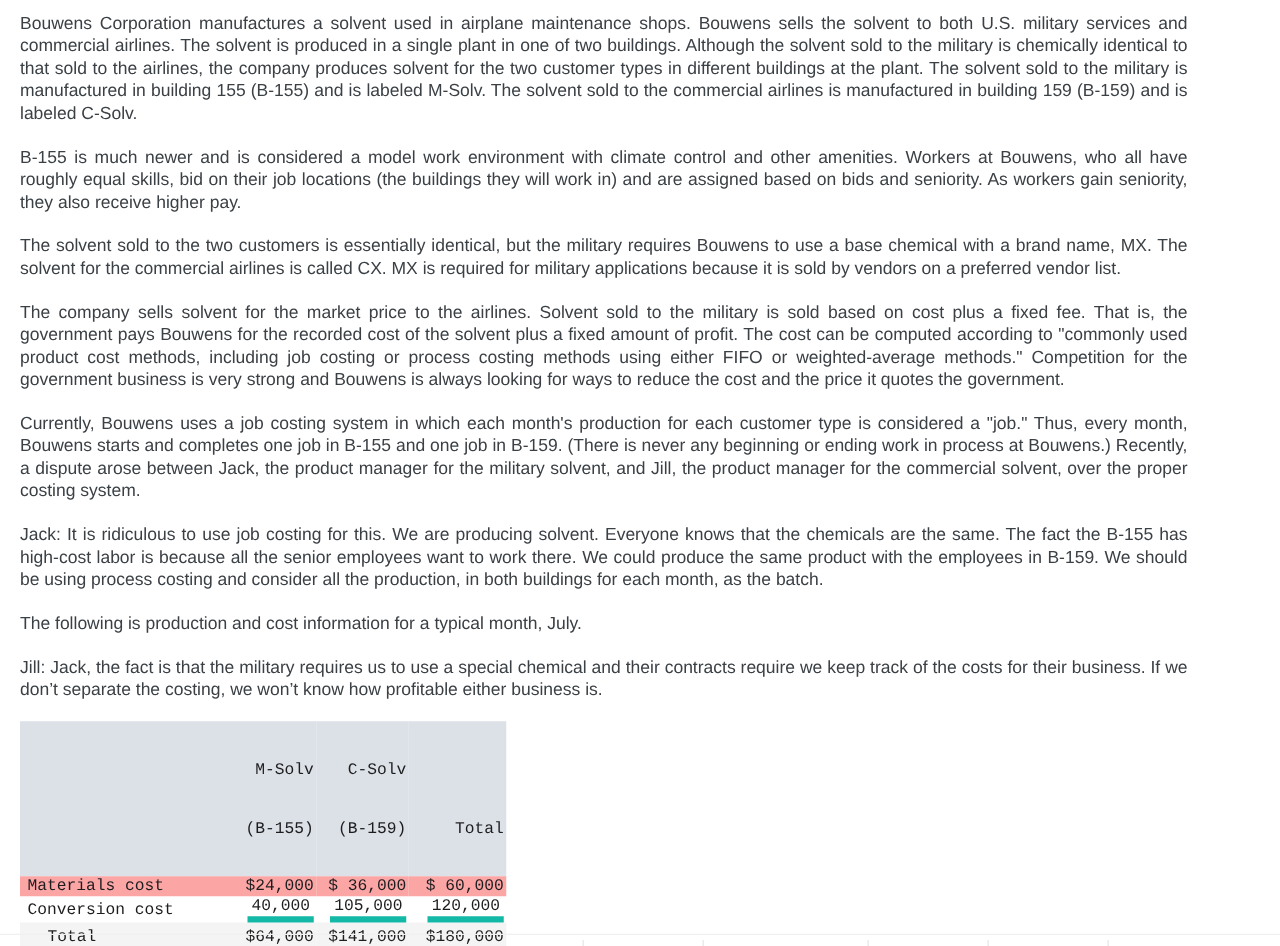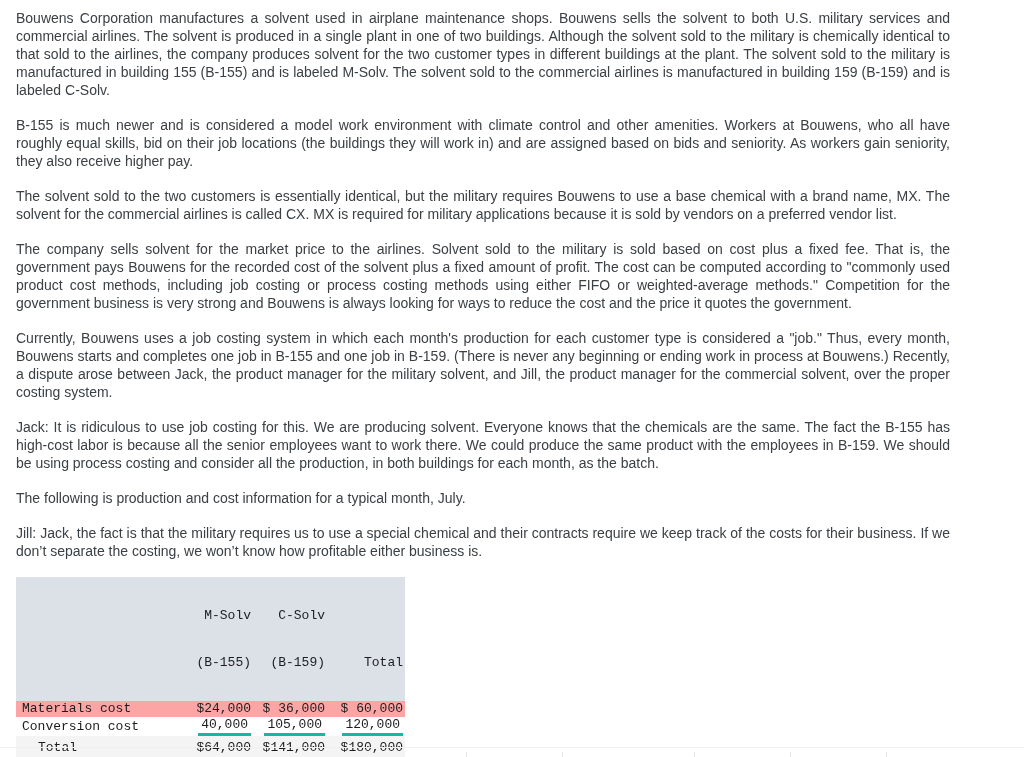--- a/index.html
+++ b/index.html
@@ -43,21 +43,21 @@
   .cost-table th span { display: block; }
   .cost-table td.label { text-align: left; padding-left: 6px; }
   .cost-table td.num   { text-align: right; }
   .row-header    { background: #dce0e7; }
   .row-shade     { background: #fca5a5; }
   .row-total     { background: #f4f4f5; }
   .row-total td  { padding-top: 4px; padding-bottom: 2px; }
   .row-total td.label { padding-left: 22px; }
   .rule {
     display: inline-block;
-    border-bottom: 3px solid #14b8a6;
+    border-bottom: 5px solid #14b8a6;
     padding: 0 3px 1px 3px;
   }
 
   
   .cutoff-line {
     position: absolute; left: 0; top: 747;
     top: 747px; width: 1024px; height: 1px;
     background: #f0f0f0;
   }
   .cutoff-stub {

